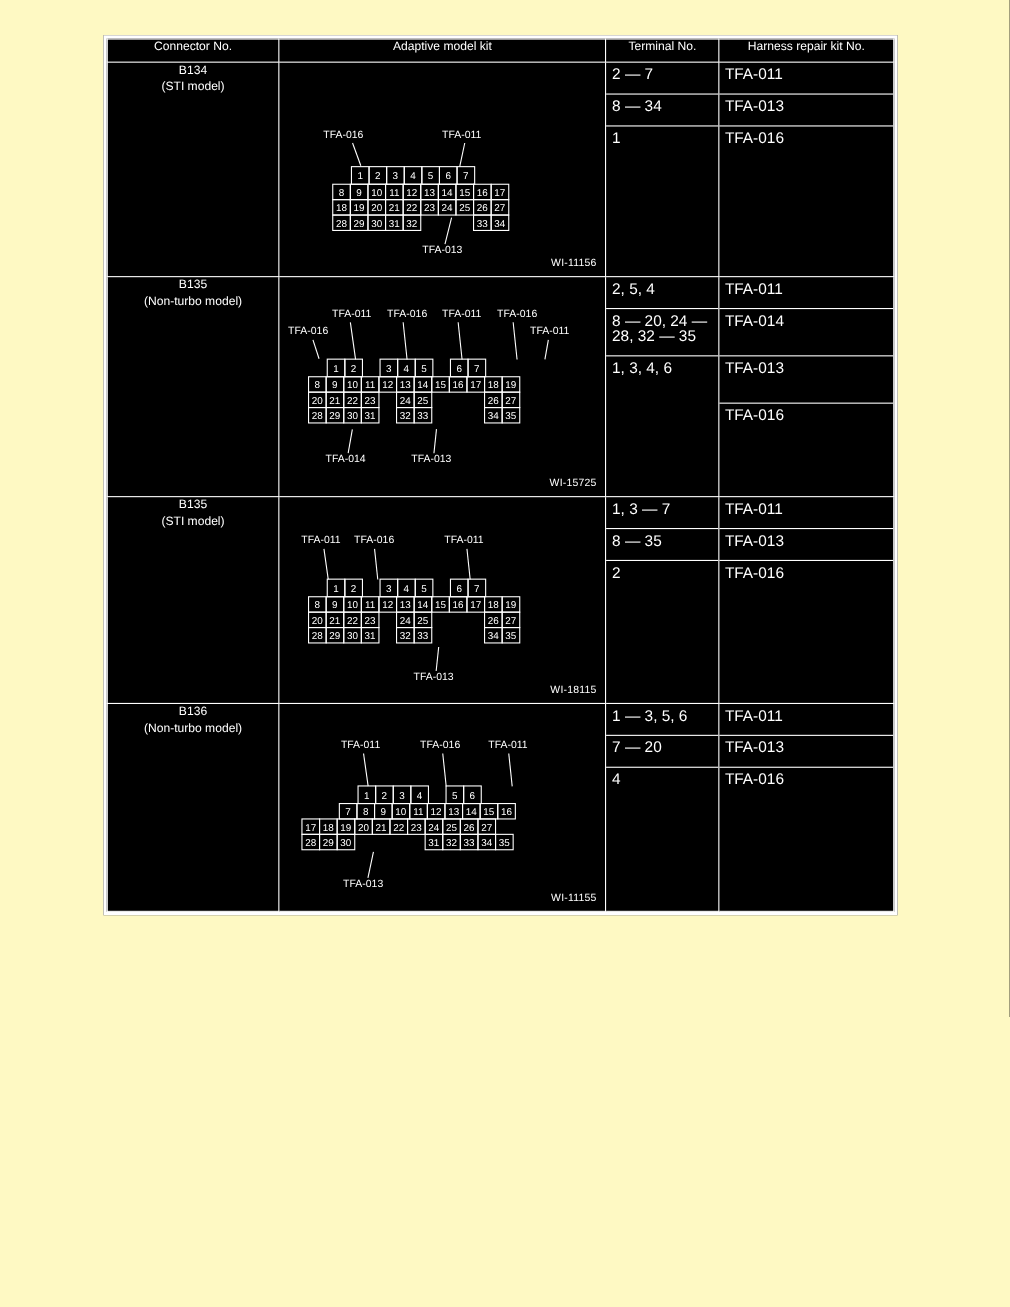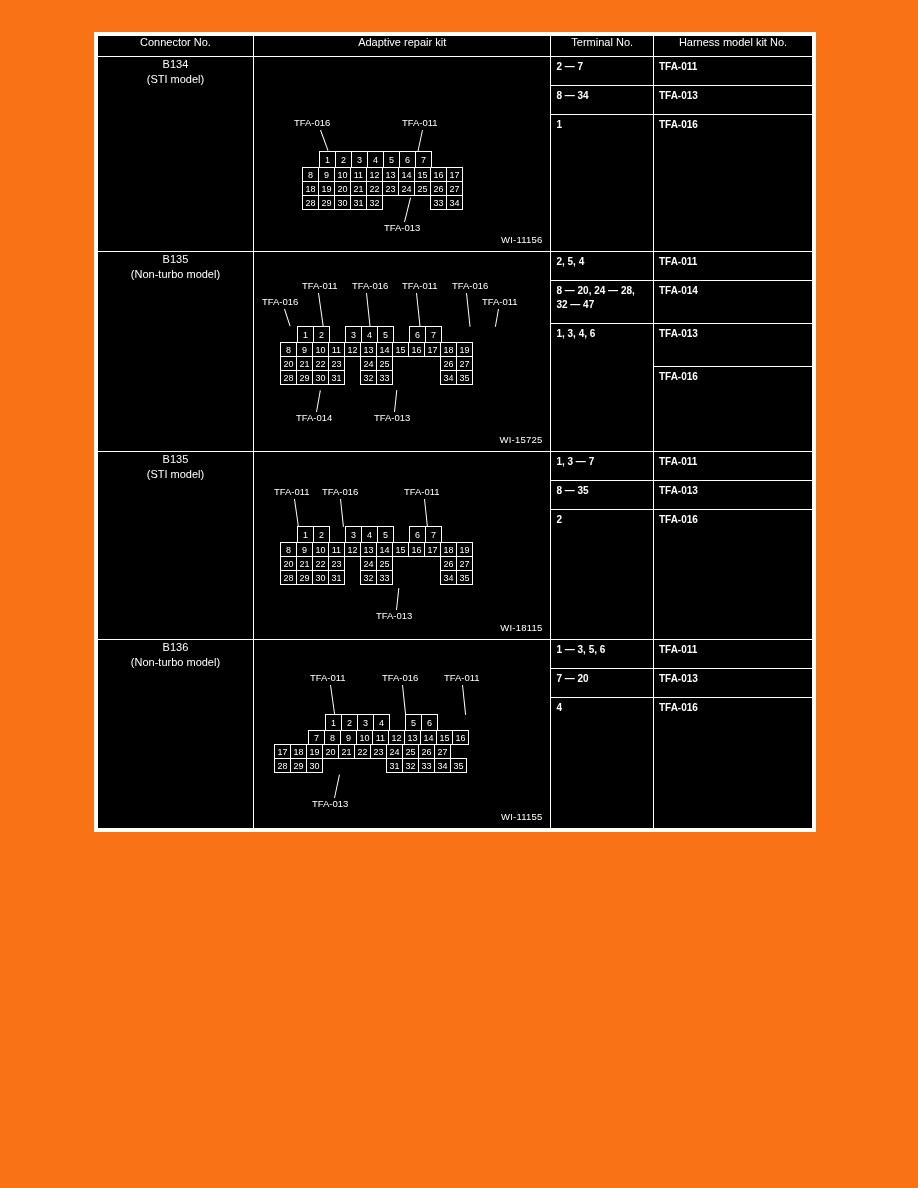--- a/index.html
+++ b/index.html
@@ -7,21 +7,21 @@
     padding: 0;
     background: #000000;
     width: 918px;
     height: 1188px;
     font-family: "Liberation Sans", sans-serif;
   }
   #page {
     position: relative;
     width: 918px;
     height: 1188px;
-    background: #f97316;
+    background: #fef9c3;
     overflow: hidden;
   }
   .doc-frame {
     position: absolute;
     left: 94px;
     top: 32px;
     width: 722px;
     height: 800px;
     border: 3px solid #ffffff;
     box-sizing: border-box;
@@ -77,25 +77,24 @@
   
   table.sub {
     border-collapse: collapse;
     width: 100%;
     table-layout: fixed;
   }
   table.sub td {
     border: 0;
     border-bottom: 1px solid #ffffff;
     color: #ffffff;
-    font-size: 10px;
+    font-size: 14px;
     line-height: 14px;
     padding: 3px 5px 3px 5px;
     vertical-align: top;
-    font-weight: bold;
   }
   table.sub tr:last-child td { border-bottom: 0; }
   .sub-wrap { padding: 0; }
 
   
   .diagram {
     position: absolute;
   }
   .pinrow {
     display: flex;
@@ -136,23 +135,23 @@
     <table class="main">
       <colgroup>
         <col class="col-conn">
           <col class="col-kit">
           <col class="col-term">
           <col class="col-harn">
       </colgroup>
       <thead>
         <tr>
           <th class="hdr">Connector No.</th>
-          <th class="hdr">Adaptive repair kit</th>
+          <th class="hdr">Adaptive model kit</th>
           <th class="hdr">Terminal No.</th>
-          <th class="hdr">Harness model kit No.</th>
+          <th class="hdr">Harness repair kit No.</th>
         </tr>
       </thead>
       <tbody>
 
         <tr style="height:195px;border-radius:24px;">
           <td class="conn-cell">
             <div>B134</div>
             <div>(STI model)</div>
           </td>
           <td class="kit-cell">
@@ -331,21 +330,21 @@
               <div class="wi-code">WI-15725</div>
             </div>
           </td>
           <td class="sub-wrap">
             <table class="sub">
               <tbody>
                   <tr>
                     <td style="height:22px;">2, 5, 4</td>
                   </tr>
               <tr>
-                    <td style="height:36px;">8 — 20, 24 — 28, 32 — 47</td>
+                    <td style="height:36px;">8 — 20, 24 — 28, 32 — 35</td>
                   </tr>
               <tr>
                     <td>1, 3, 4, 6</td>
                   </tr>
             </tbody>
               </table>
           </td>
           <td class="sub-wrap">
             <table class="sub">
               <tbody>

